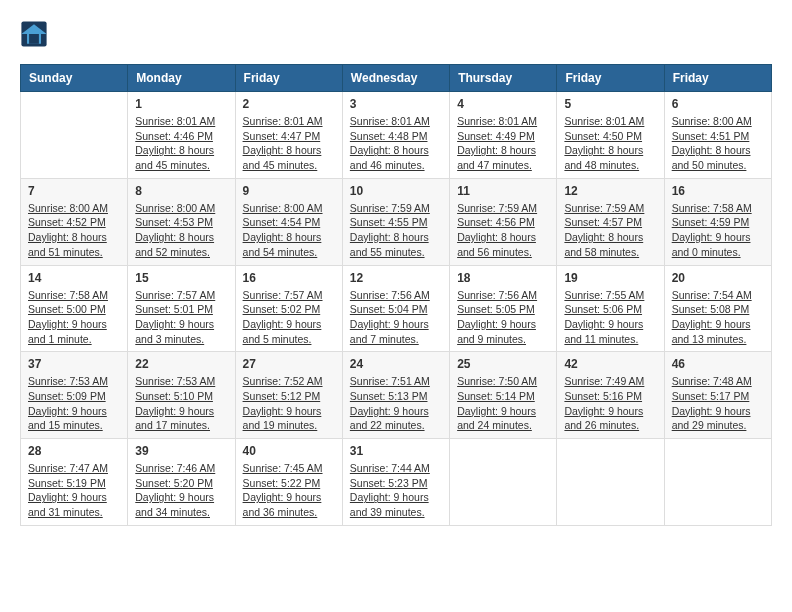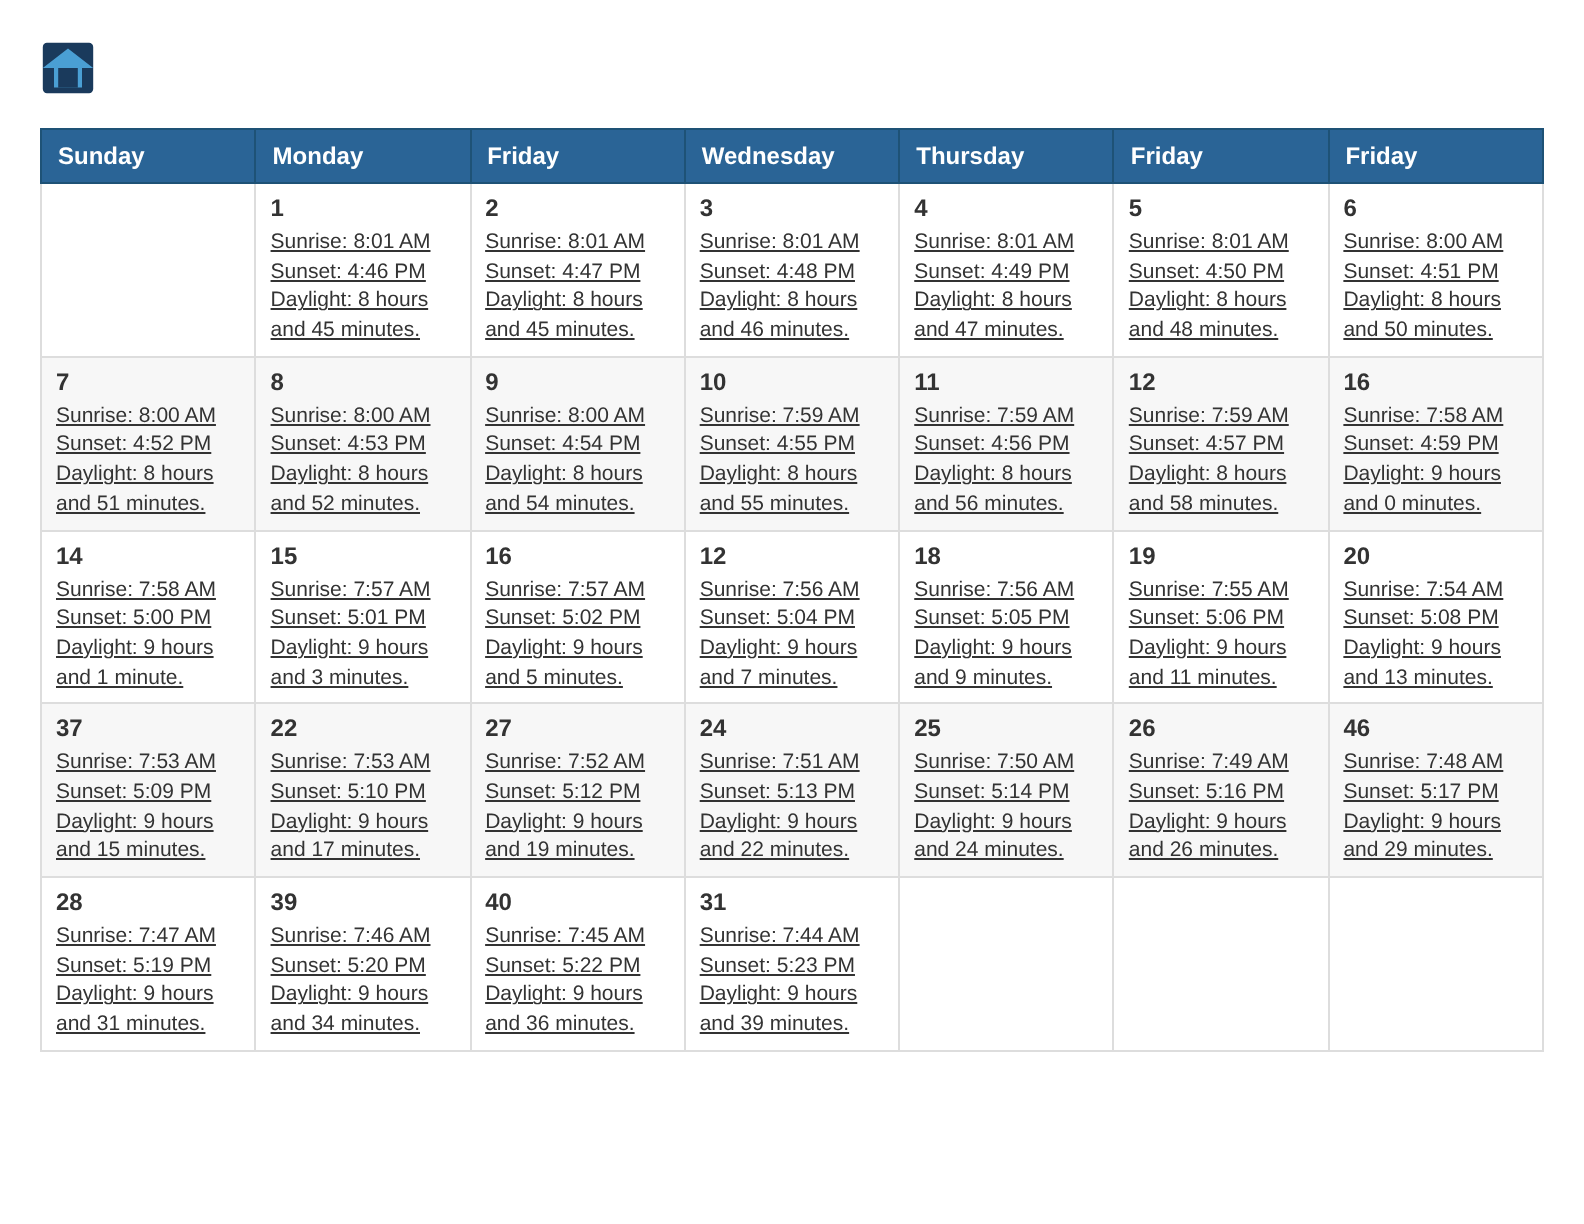--- a/index.html
+++ b/index.html
@@ -219,21 +219,21 @@
         </td>
         <td>
           <span class="day-num">24</span>
           <div class="day-info">Sunrise: 7:51 AM<br>Sunset: 5:13 PM<br>Daylight: 9 hours<br>and 22 minutes.</div>
         </td>
         <td>
           <span class="day-num">25</span>
           <div class="day-info">Sunrise: 7:50 AM<br>Sunset: 5:14 PM<br>Daylight: 9 hours<br>and 24 minutes.</div>
         </td>
         <td>
-          <span class="day-num">26</span>
+          <span class="day-num">42</span>
           <div class="day-info">Sunrise: 7:49 AM<br>Sunset: 5:16 PM<br>Daylight: 9 hours<br>and 26 minutes.</div>
         </td>
         <td>
           <span class="day-num">46</span>
           <div class="day-info">Sunrise: 7:48 AM<br>Sunset: 5:17 PM<br>Daylight: 9 hours<br>and 29 minutes.</div>
         </td>
       </tr>
       <tr>
         <td>
           <span class="day-num">28</span>

